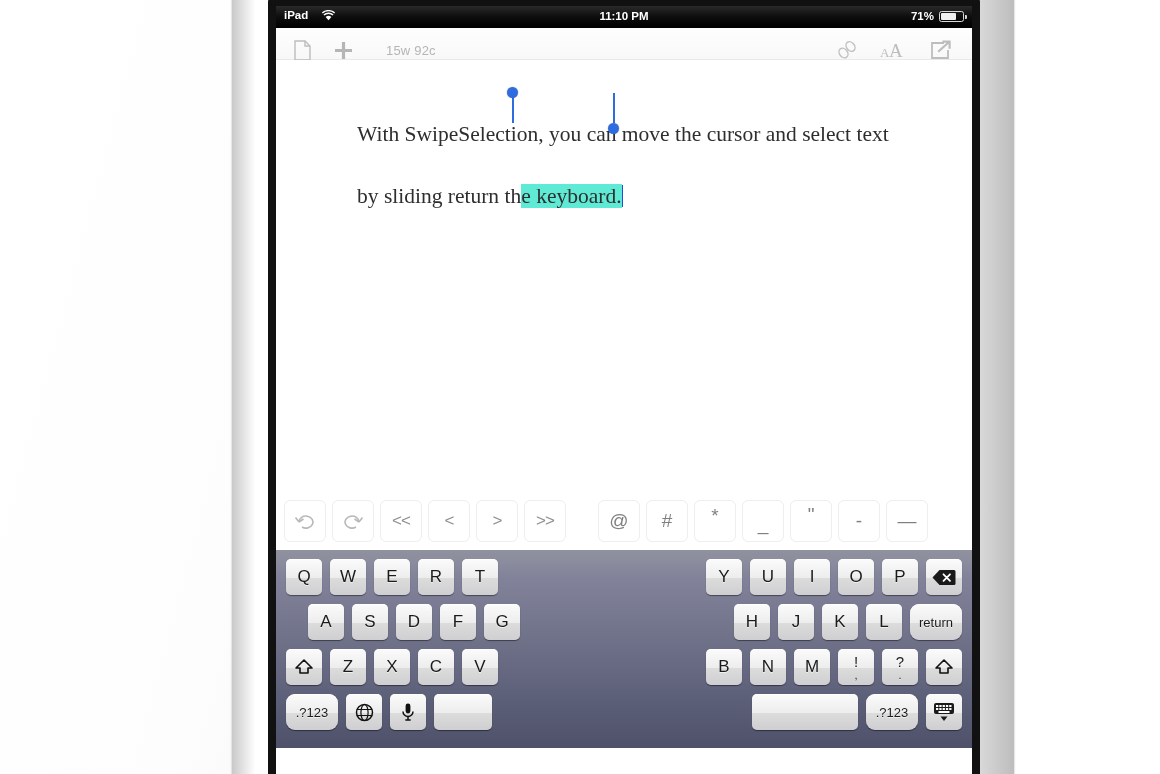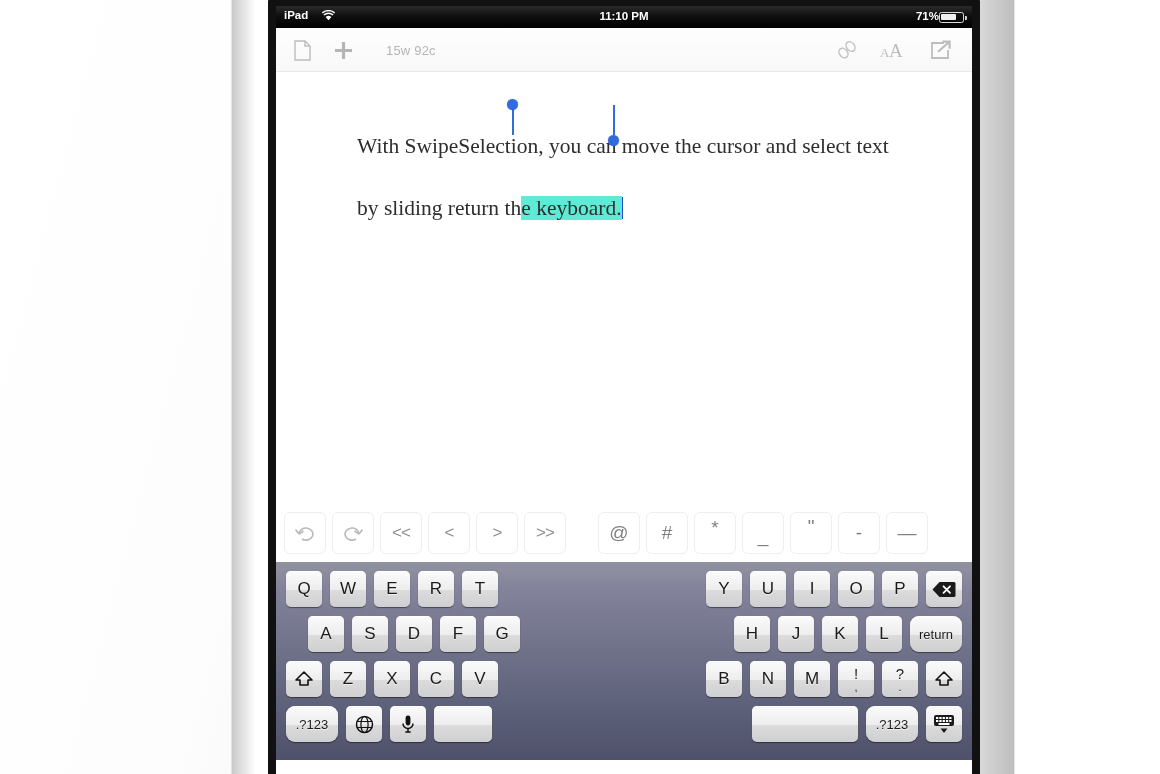--- a/index.html
+++ b/index.html
@@ -36,30 +36,30 @@
   #statusbar {
     position: relative;
     height: 22px;
     background: linear-gradient(180deg,#2a2a2a 0%, #0d0d0d 50%, #000 100%);
     color: #fff;
     font-size: 11.5px;
     font-weight: bold;
   }
   #statusbar .sb-left { position: absolute; left: 8px; top: 3px; display: flex; align-items: flex-start; gap: 14px; }
   #statusbar .sb-center { position: absolute; left: 0; right: 0; top: 4px; text-align: center; }
-  #statusbar .sb-right { position: absolute; right: 8px; top: 4px; display: flex; align-items: center; }
+  #statusbar .sb-right { position: absolute; right: 8px; top: 4px; display: flex; align-items: flex-start; gap: 5px; }
   .wifi-icon { display:inline-block; width: 13px; height: 11px; position: relative; top: 1px; }
   .batt { display:inline-block; width: 25px; height: 11px; border: 1.4px solid #d8d8d8; border-radius: 2.5px; position: relative; top:1px; padding:1.3px; }
   .batt::after { content:''; position:absolute; right:-4px; top:3px; width:2.5px; height:4px; background:#d8d8d8; border-radius:0 1px 1px 0;}
   .batt > i { display:block; height:100%; width:71%; background:#f0f0f0; border-radius:1px; }
 
   
   #apptoolbar {
     position: relative;
-    height: 44px;
+    height: 32px;
     background: linear-gradient(180deg,#fefefe,#f8f8f8);
     border-bottom: 1px solid #e9e9e9;
   }
   .tb-left { position:absolute; left:18px; top:0; height:44px; display:flex; align-items:center; gap:22px; }
   .tb-right { position:absolute; right:20px; top:0; height:44px; display:flex; align-items:center; gap:22px; }
   .tb-icon { color:#b9b9b9; display:flex; align-items:center; justify-content:center; }
   .tb-count { color:#b5b5b5; font-size:13px; margin-left:10px; letter-spacing:.2px; }
 
   
   #doc {

